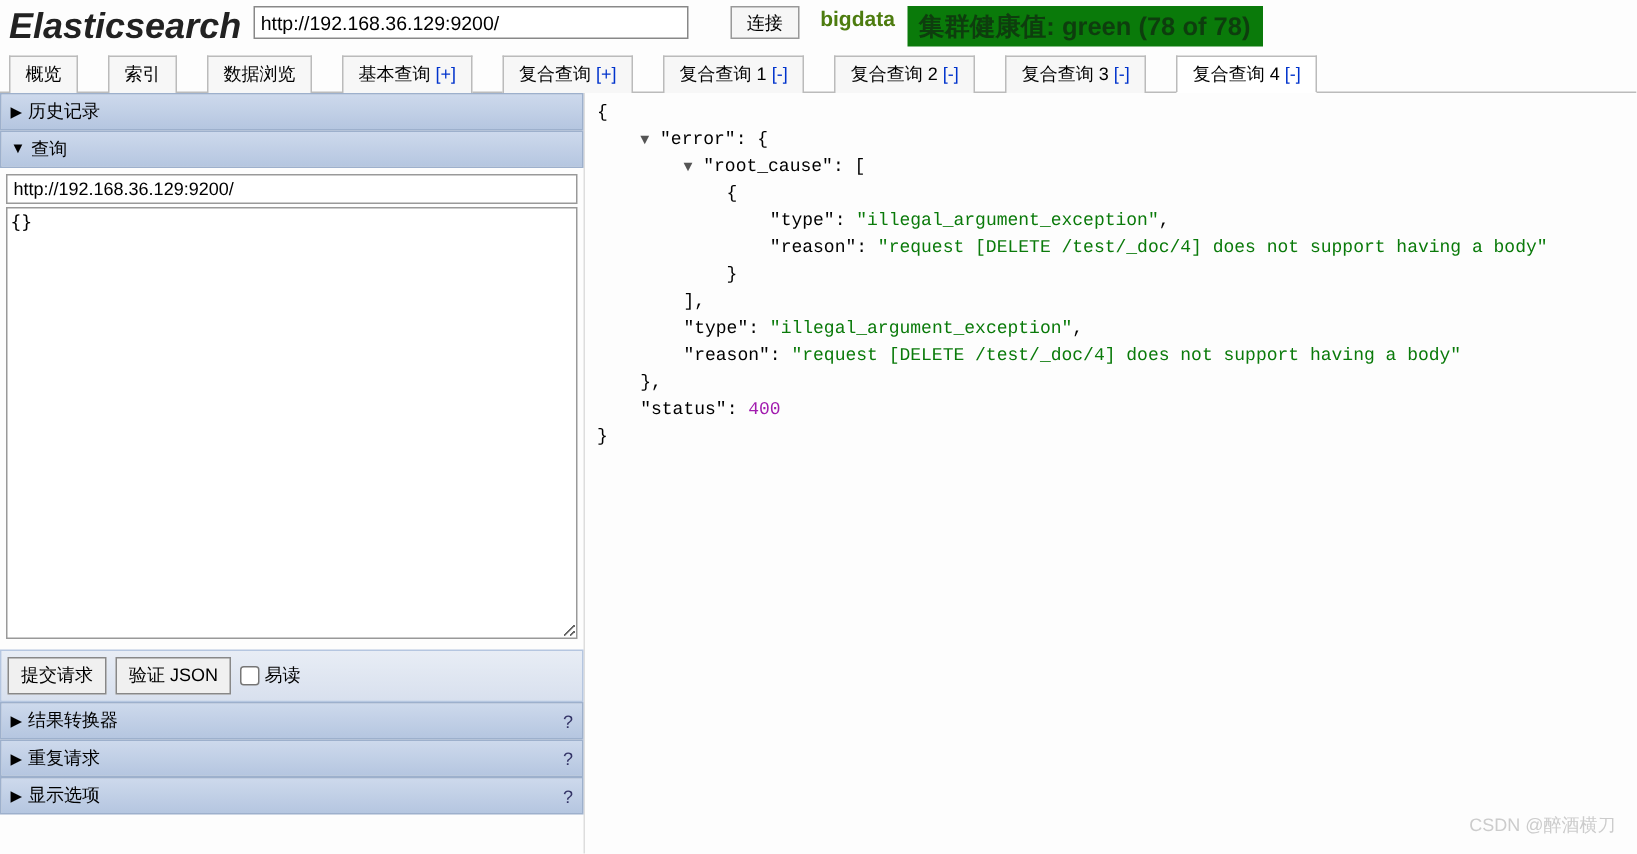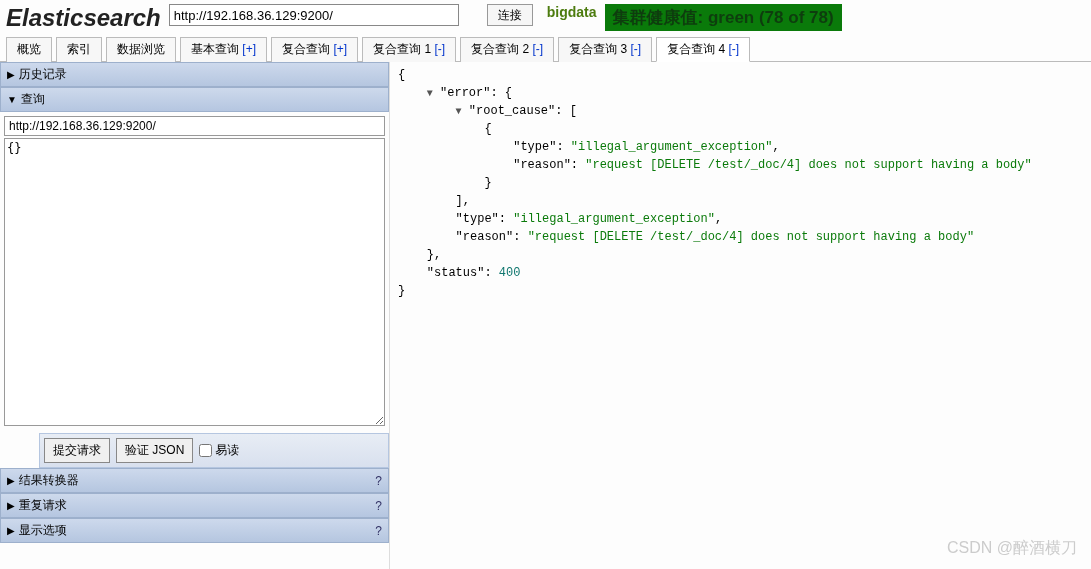--- a/index.html
+++ b/index.html
@@ -6,51 +6,51 @@
     body { font-family: Arial, sans-serif; font-size: 12px; background: #fdfdfd; color: #000; width: 1091px; height: 569px; overflow: hidden; }
     
     .header { display: flex; align-items: flex-start; padding: 4px 6px; gap: 8px; }
     .logo { font-family: Verdana, Arial; font-size: 24px; font-weight: bold; font-style: italic; color: #222; }
     .url-input { width: 290px; height: 22px; padding: 2px 4px; border: 1px solid #888; font-size: 13px; }
     .connect-btn { height: 22px; padding: 2px 10px; border: 1px solid #999; background: #f6f6f6; font-size: 12px; cursor: pointer; margin-left: 20px; }
     .cluster-name { font-weight: bold; font-size: 14px; color: #4d7c0f; margin-left: 6px; }
     .health-badge { background: #0a7a0a; color: #065f06; font-weight: bold; padding: 2px 8px; font-size: 17px; }
     .health-badge span { color: #0e3d0e; }
     
-    .tabs { display: flex; gap: 4px; padding: 0 6px; border-bottom: 1px solid #bbb; }
+    .tabs { display: flex; gap: 20px; padding: 0 6px; border-bottom: 1px solid #bbb; }
     .tab { border: 1px solid #bbb; border-bottom: none; padding: 3px 10px; background: #f7f7f7; font-size: 12px; cursor: pointer; position: relative; top: 1px; white-space: nowrap; }
     .tab.active { background: #fff; border-bottom: 1px solid #fff; }
     .tab .plus { color: #0033cc; }
     .tab .minus { color: #0033cc; }
     
     .main { display: flex; height: calc(100% - 60px); }
     .left-panel { width: 390px; border-right: 1px solid #ddd; display: flex; flex-direction: column; }
     .right-panel { flex: 1; padding: 4px 8px; font-family: "Courier New", monospace; font-size: 12px; overflow: auto; }
     
     .section-header { background: linear-gradient(#cdd9ec, #b5c6e0); border: 1px solid #9db0cc; padding: 3px 6px; font-size: 12px; cursor: pointer; display: flex; align-items: center; position: relative; }
     .section-header .help { position: absolute; right: 6px; color: #336; }
     .arrow { font-size: 10px; margin-right: 4px; }
     .query-body { padding: 4px; }
     .query-url { width: 100%; padding: 2px 4px; border: 1px solid #999; font-size: 12px; margin-bottom: 2px; }
     .path-row { display: flex; gap: 2px; margin-bottom: 2px; }
     .path-input { flex: 1; padding: 2px 4px; border: 1px solid #999; font-size: 12px; }
     .method-select { width: 74px; border: 1px solid #999; font-size: 12px; padding: 1px; }
     .body-textarea { width: 100%; height: 288px; resize: both; border: 1px solid #999; font-family: monospace; font-size: 12px; padding: 2px; }
     
-    .action-row { background: linear-gradient(#e8edf5, #d8e0ee); padding: 4px; display: flex; align-items: center; gap: 6px; border: 1px solid #b5c6e0; margin-left: 39px; }
+    .action-row { background: linear-gradient(#e8edf5, #d8e0ee); padding: 4px; display: flex; align-items: center; gap: 6px; border: 1px solid #b5c6e0; }
     .action-btn { padding: 3px 8px; border: 1px solid #888; background: #f0f0f0; font-size: 12px; cursor: pointer; }
     .checkbox-label { display: flex; align-items: center; gap: 3px; font-size: 12px; }
     
     .json-view { white-space: pre; line-height: 1.5; }
     .json-key { color: #000; }
     .json-string { color: #0a7a0a; }
-    .json-number { color: #0f766e; }
+    .json-number { color: #a21caf; }
     .json-caret { color: #555; font-size: 10px; cursor: pointer; display: inline-block; }
     
-    .watermark { position: absolute; bottom: 10px; right: 14px; color: #ccc; font-size: 16px; font-family: sans-serif; }
+    .watermark { position: absolute; bottom: 10px; right: 14px; color: #ccc; font-size: 12px; font-family: sans-serif; }
   </style>
 </head>
 <body>
 
 <div class="header">
   <span class="logo">Elasticsearch</span>
   <input class="url-input" value="http://192.168.36.129:9200/" style="">
   <button class="connect-btn">连接</button>
   <span class="cluster-name">bigdata</span>
   <span class="health-badge"><span>集群健康值: green (78 of 78)</span></span>

